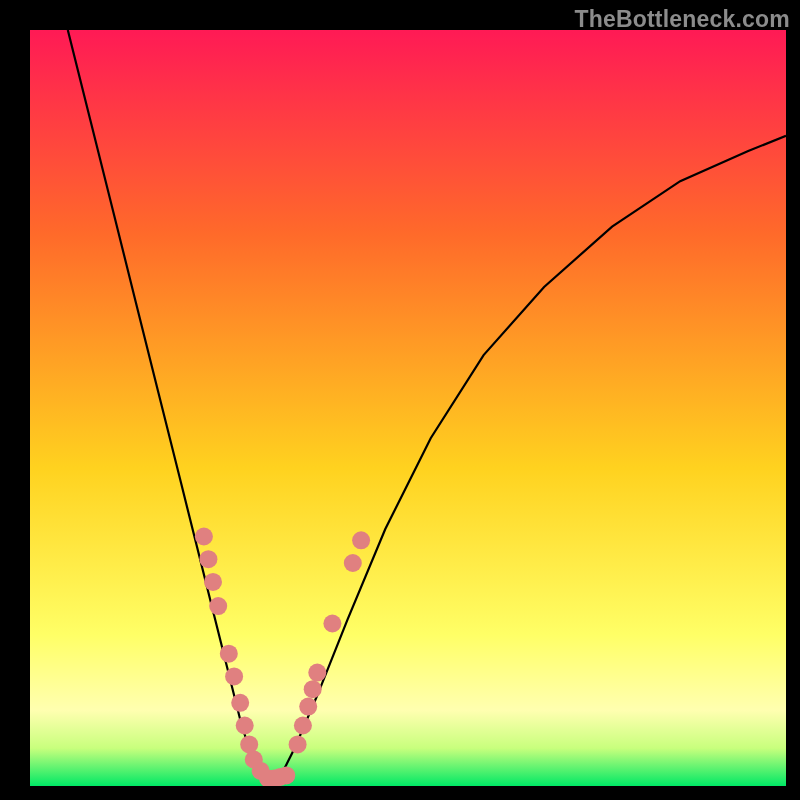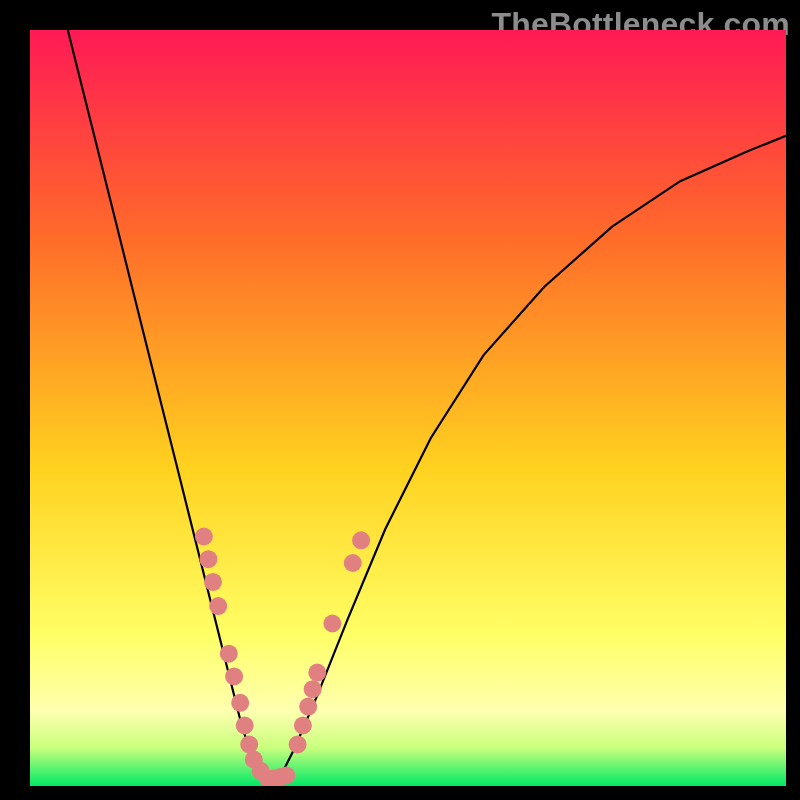--- a/index.html
+++ b/index.html
@@ -22,21 +22,21 @@
     top: 30px;
     width: 756px;
     height: 756px;
     overflow: hidden;
   }
   .watermark {
     position: absolute;
     top: 6px;
     right: 10px;
     font-family: Arial, Helvetica, sans-serif;
-    font-size: 32px;
+    font-size: 23px;
     font-weight: 600;
     color: #8c8c8c;
     letter-spacing: 0.2px;
     user-select: none;
   }
   svg {
     display: block;
   }
 </style>
 </head>

